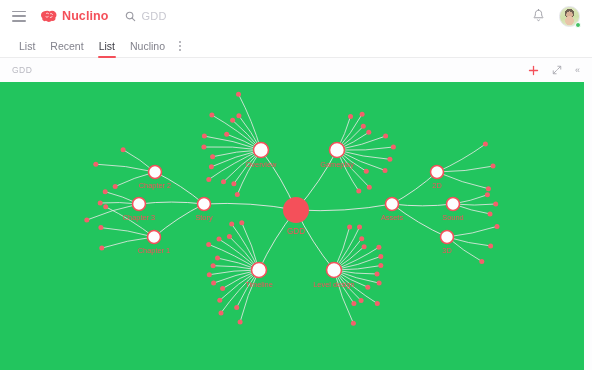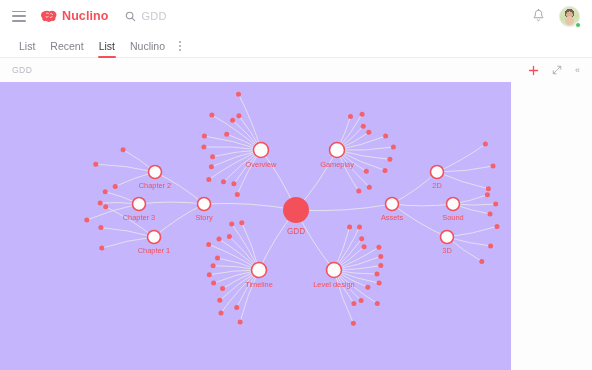--- a/index.html
+++ b/index.html
@@ -71,22 +71,22 @@
     background:#fdfdfe; position:relative; z-index:5;
   }
   .crumb { font-size:8.5px; color:#b9b9c1; letter-spacing:.5px; cursor:pointer; }
   .crumb-actions { margin-left:auto; display:flex; align-items:center; gap:13px; }
   .act { cursor:pointer; display:block; }
   .ico-plus { width:11px; height:11px; }
   .ico-expand { width:10px; height:10px; }
   .ico-collapse { font-size:9px; color:#a8a8b0; line-height:1; }
 
   
-  .canvas { position:absolute; left:0; top:82px; width:511px; height:288px;
-    background:#c4b5fd; overflow:hidden; }
+  .canvas { position:absolute; left:0; top:82px; width:584px; height:288px;
+    background:#22c55e; overflow:hidden; }
   .canvas svg { display:block; width:592px; height:288px; }
 
   .edge { stroke:#eceaea; stroke-width:.8; fill:none; }
   .edge-main { stroke:#e9e7e7; stroke-width:.9; }
   .hub-ring { fill:#fdfdfe; stroke:#f4505a; stroke-width:1.6; }
   .root-node { fill:#f4505a; }
   .leaf-dot { fill:#f4616b; }
   .node-label {
     font-family:"Liberation Sans", sans-serif;
     font-size:7.4px; fill:#f4505a; text-anchor:middle;

